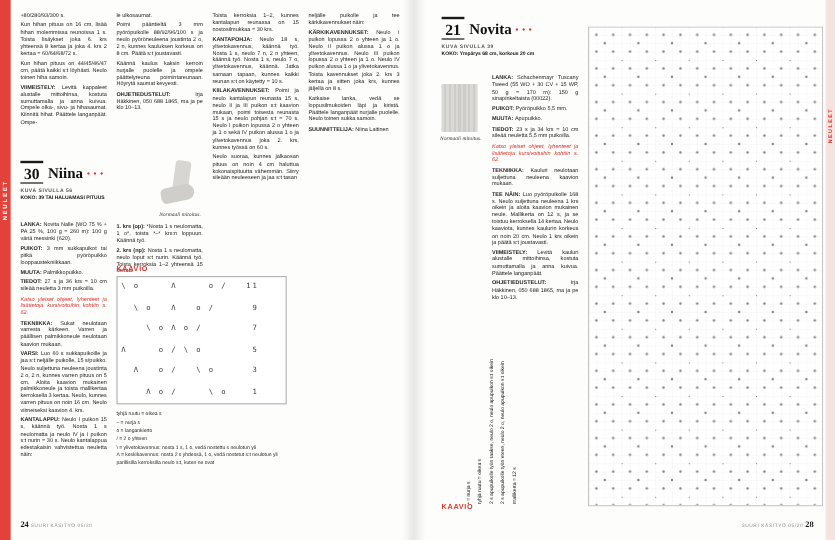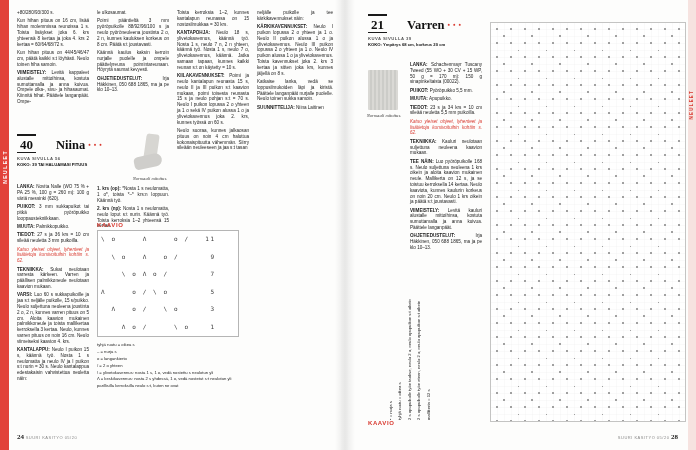--- a/index.html
+++ b/index.html
@@ -10,21 +10,21 @@
   .gutter{position:absolute;left:335px;top:0;width:20px;height:450px;pointer-events:none;
           background:linear-gradient(to right,rgba(0,0,0,0) 0%,rgba(0,0,0,0.08) 50%,rgba(0,0,0,0) 100%);}
   .col{position:absolute;font-size:4.6px;line-height:5.8px;color:#1d1d1d;text-align:justify;}
   .para{margin:0 0 2.6px;}
   .crow{margin:0;}
   .lbl{font-weight:700;}
   .red{color:#d8382e;}
   .ital{font-style:italic;}
   
   .phead{position:absolute;}
-  .prow{display:flex;align-items:flex-end;gap:20px;}
+  .prow{display:flex;align-items:flex-end;gap:4px;}
   .numbox{font-family:"Liberation Serif",serif;font-weight:700;font-size:13px;line-height:13px;
           padding:2px 3px 1px;border-top:2px solid #1a1a1a;border-bottom:1px solid #1a1a1a;color:#111;}
   .ptitle{font-family:"Liberation Serif",serif;font-weight:700;font-size:12.5px;line-height:13px;padding-bottom:2px;color:#111;}
   .diff{color:#d8382e;font-size:4.6px;letter-spacing:0.8px;margin-left:3px;vertical-align:2.5px;}
   .pref{margin-top:3px;font-size:4.2px;font-weight:700;letter-spacing:0.5px;color:#555;}
   .psize{font-size:4.2px;font-weight:700;color:#111;margin-top:1px;}
   
   .sockimg{position:absolute;left:119px;top:132px;width:44px;height:42px;}
   .sock-leg{position:absolute;left:17px;top:2px;width:13px;height:26px;background:#d7d6d2;border-radius:3px;transform:rotate(8deg);}
   .sock-foot{position:absolute;left:6px;top:23px;width:28px;height:13px;background:#cfcecb;border-radius:6px 9px 9px 6px;transform:rotate(-12deg);}
@@ -72,21 +72,21 @@
 
     <div class="col" style="left:88px;top:10px;width:72px;">
         <div class="para"><span>le ulkosaumat.</span></div>
         <div class="para"><span>Poimi pääntieltä 3 mm pyöröpuikolle 88/92/96/100 s ja neulo pyöröneuleena joustinta 2 o, 2 n, kunnes kauluksen korkeus on 8 cm. Päätä s:t joustavasti.</span></div>
         <div class="para"><span>Käännä kaulus kaksin kerroin nurjalle puolelle ja ompele päättelyreuna poimintareunaan. Höyrytä saumat kevyesti.</span></div>
         <div class="para"><b class="lbl">OHJETIEDUSTELUT: </b><span>Irja Häkkinen, 050 688 1865, ma ja pe klo 10–13.</span></div>
       </div>
 
     <div class="phead" style="left:8px;top:134px;width:108px;">
       <div class="prow">
-        <div class="numbox">40</div>
+        <div class="numbox">30</div>
         <div class="ptitle"><span>Niina</span><span class="diff">● ● ●</span></div>
       </div>
       <div class="pref">KUVA SIVULLA 56</div>
       <div class="psize">KOKO: 39 TAI HALUAMASI PITUUS</div>
     </div>
 
     <div class="sockimg">
       <div class="sock-leg"></div>
       <div class="sock-foot"></div>
     </div>
@@ -140,21 +140,21 @@
       <span class="fnum">24</span>
       <span>SUURI KÄSITYÖ 05/20</span>
     </div>
   </div>
 
   <div class="page page-right">
 
     <div class="phead" style="left:20px;top:14px;width:120px;">
       <div class="prow">
         <div class="numbox">21</div>
-        <div class="ptitle"><span>Varren</span><span class="diff">● ● ●</span></div>
+        <div class="ptitle"><span>Novita</span><span class="diff">● ● ●</span></div>
       </div>
       <div class="pref">KUVA SIVULLA 39</div>
       <div class="psize">KOKO: Ympärys 68 cm, korkeus 20 cm</div>
     </div>
 
     <div class="swatch"></div>
     <div class="cap" style="left:14px;top:113px;width:44px;">Normaali mitoitus.</div>
 
     <div class="col" style="left:62px;top:62px;width:72px;">
         <div class="para"><b class="lbl">LANKA: </b><span>Schachenmayr Tuscany Tweed (55 WO + 30 CV + 15 WP, 50 g = 170 m): 150 g sinapinkeltaista (00022).</span></div>

